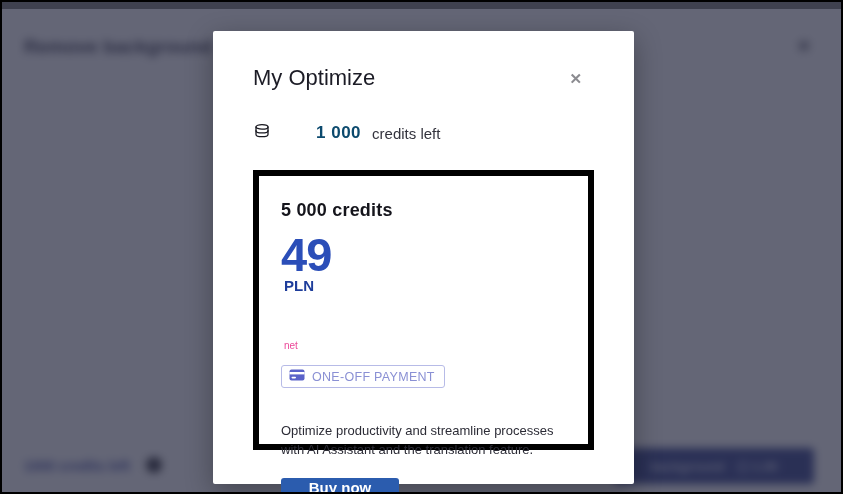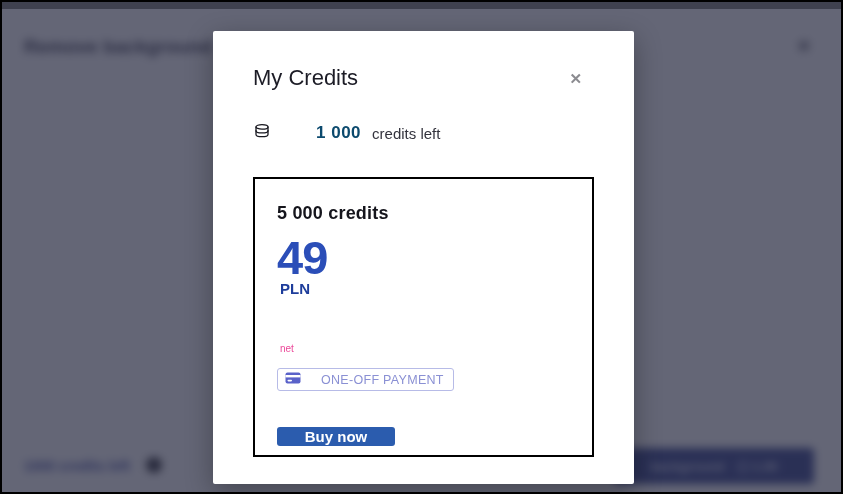--- a/index.html
+++ b/index.html
@@ -52,32 +52,32 @@
   .modal-close {
     background:none; border:none; color:#8b8b90; font-size:15px; font-weight:700;
     cursor:pointer; padding:2px 12px 2px 2px; line-height:1;
   }
   .balance { display:flex; align-items:center; margin-top:31px; }
   .balance svg { margin-right:7px; }
   .balance-amount { font-size:17px; font-weight:700; color:#0c4a6e; letter-spacing:0.5px;margin-left:38px; }
   .balance-label { font-size:15px; color:#33333d; margin-left:11px; }
 
   .card {
-    margin-top:33px; height:280px; box-sizing:border-box;
-    border:2px solid #000000; background:#fff;
+    margin-top:26px; height:280px; box-sizing:border-box;
+    border:6px solid #000000; background:#fff;
     padding:24px 22px 20px; display:flex; flex-direction:column; align-items:flex-start;
   }
   .card-title { font-size:18px; font-weight:700; color:#15151c; letter-spacing:0.2px; }
   .price-row { display:flex; align-items:flex-start; margin-top:12px;flex-direction:column; }
   .price { font-size:47px; font-weight:700; color:#2b4eb8; line-height:0.92; letter-spacing:-1px; }
   .price-side { display:flex; flex-direction:column; margin-left:3px; margin-top:1px;gap:44px; }
   .currency { font-size:15px; font-weight:700; color:#1e3d9b; line-height:1.25; }
   .net { font-size:10px; color:#ec4899; line-height:1.25; }
   .badge {
-    display:inline-flex; align-items:center; gap:20px;
+    display:inline-flex; align-items:center; gap:7px;
     border:1px solid #b7bbe7; border-radius:3px; padding:3px 9px 3px 7px;
     margin-top:13px; color:#8a90d4; font-size:12.5px; letter-spacing:0.3px;
   }
   .divider { align-self:stretch; height:1px; background:#ececef; margin-top:17px; }
   .desc { margin-top:17px; font-size:13px; color:#2c2c36; line-height:1.42; }
   .buy-btn {
     margin-top:19px; width:118px; height:38px;
     background:#2b5cae; color:#fff; font-size:15px; font-weight:700;
     border:none; border-radius:3px; cursor:pointer;
     font-family:"Liberation Sans", sans-serif;
@@ -98,21 +98,21 @@
       <span><span class="coin"></span><span>1.00</span></span>
     </div>
   </div>
 
   <div class="overlay"></div>
   <div class="top-band"></div>
 
   <div class="modal">
 
     <div class="modal-header">
-      <div class="modal-title">My Credits</div>
+      <div class="modal-title">My Optimize</div>
       <button class="modal-close">✕</button>
     </div>
 
     <div class="balance">
       <span>
         <svg width="18" height="18" viewBox="0 0 24 24" fill="none" stroke="#17171f" stroke-width="1.7" stroke-linecap="round">
           <ellipse cx="12" cy="6.5" rx="8" ry="3"></ellipse>
           <path d="M4 6.5v5c0 1.66 3.58 3 8 3s8-1.34 8-3v-5"></path>
           <path d="M4 11.5v5c0 1.66 3.58 3 8 3s8-1.34 8-3v-5"></path>
         </svg>
@@ -138,18 +138,19 @@
             <rect x="0.5" y="0.5" width="15" height="11" rx="2" fill="#5a62c9"></rect>
             <rect x="0.5" y="3" width="15" height="2.4" fill="#ffffff"></rect>
             <rect x="2.5" y="7.8" width="4.5" height="1.6" rx="0.8" fill="#ffffff"></rect>
           </svg>
         </span>
         <span>ONE-OFF PAYMENT</span>
       </div>
 
       <div class="divider"></div>
 
+      <div class="desc">Optimize productivity and streamline processes with AI Assistant and the translation feature.</div>
 
       <button class="buy-btn">Buy now</button>
     </div>
 
   </div>
 </div>
 
 </body></html>

